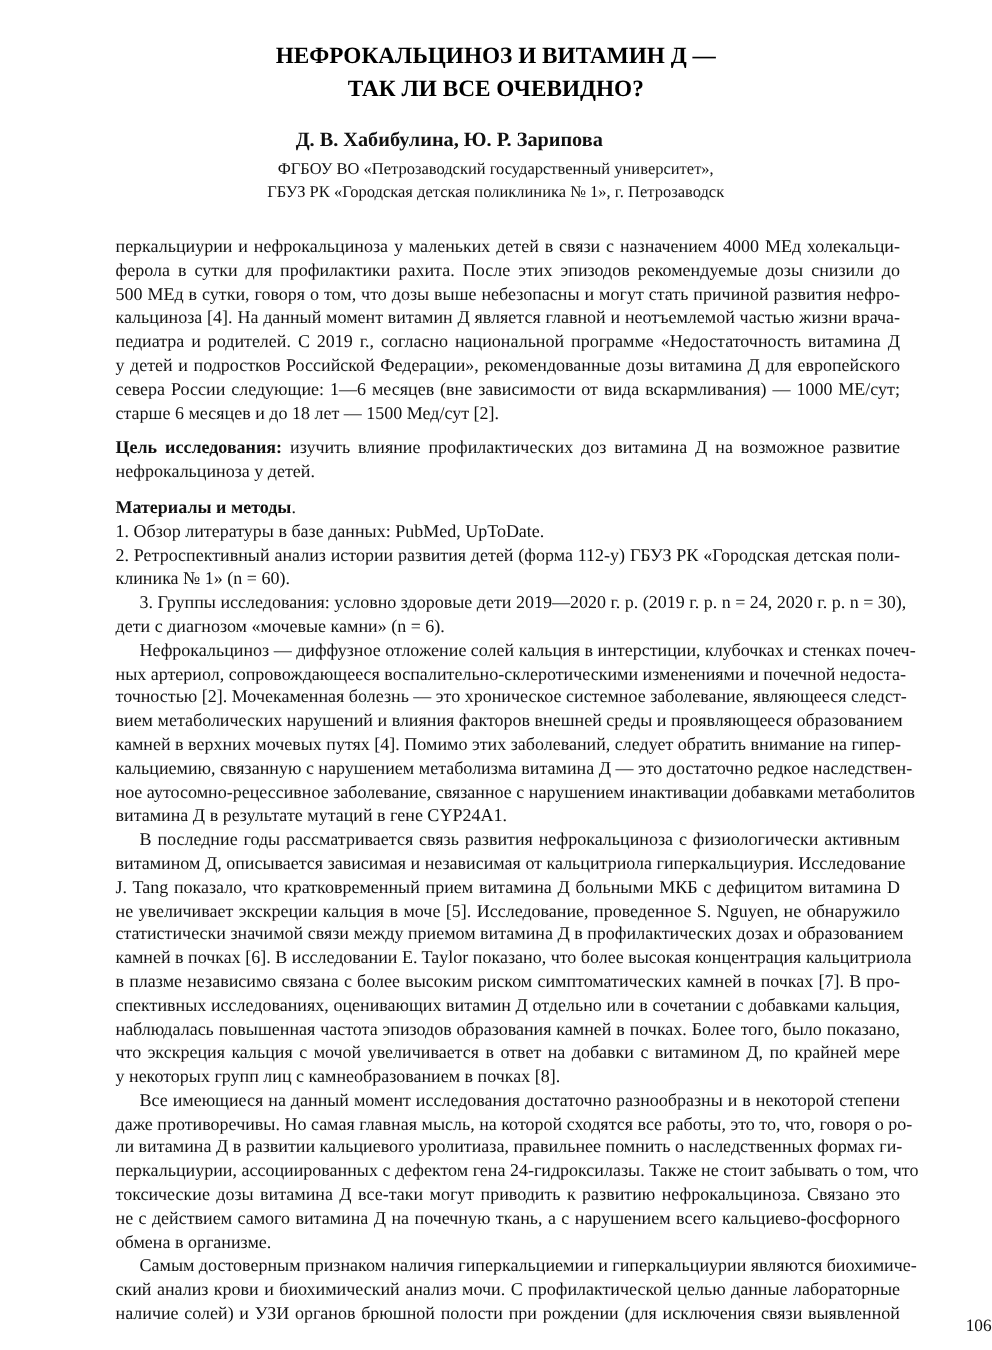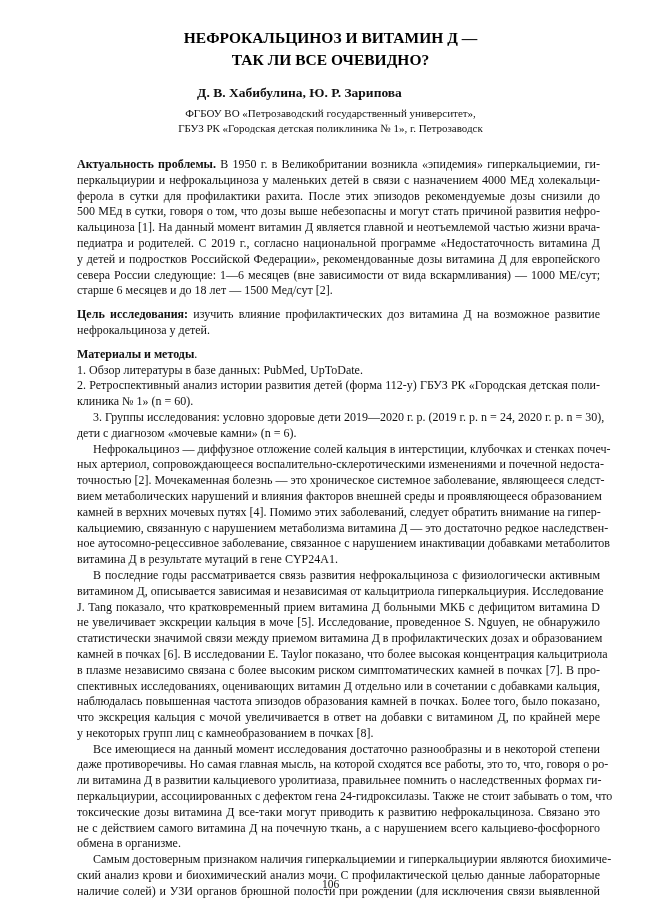--- a/index.html
+++ b/index.html
@@ -13,43 +13,42 @@
              font-weight: bold; font-size: 13.5px; line-height: 18px; }
   .affil { position: absolute; top: 106px; left: 0; width: 661px; text-align: center;
            font-size: 11px; line-height: 15px; }
   .body { position: absolute; left: 77px; top: 157px; width: 523px;
           font-size: 12px; line-height: 15.8px; text-align: justify; }
   .line { display: block; text-align: justify; text-align-last: justify; white-space: nowrap; height: 15.8px; overflow: visible; }
   .line.last { text-align-last: left; }
   .indent { padding-left: 16px; }
   .gap { height: 8px; }
   .bold { font-weight: bold; }
-  .pagenum { position: absolute; top: 878px; left: 0; width: 661px; text-align: center; font-size: 11.5px; }
+  .pagenum { position: absolute; top: 878px; left: 0; width: 661px; text-align: right; font-size: 11.5px; }
 </style>
 </head>
 <body>
 
 <div class="page">
   <div class="title">
     <div>НЕФРОКАЛЬЦИНОЗ И ВИТАМИН Д —</div>
     <div>ТАК ЛИ ВСЕ ОЧЕВИДНО?</div>
   </div>
   <div class="authors">Д. В. Хабибулина, Ю. Р. Зарипова</div>
   <div class="affil">
     <div>ФГБОУ ВО «Петрозаводский государственный университет»,</div>
     <div>ГБУЗ РК «Городская детская поликлиника № 1», г. Петрозаводск</div>
   </div>
 
   <div class="body">
     <div id="sec-relevance">
-        <span class="line"><span class="bold">Актуальность проблемы.</span><span> В 1950 г. в Великобритании возникла «эпидемия» гиперкальциемии, ги-</span></span>
         <span class="line"><span>перкальциурии и нефрокальциноза у маленьких детей в связи с назначением 4000 МЕд холекальци-</span></span>
         <span class="line"><span>ферола в сутки для профилактики рахита. После этих эпизодов рекомендуемые дозы снизили до</span></span>
         <span class="line"><span>500 МЕд в сутки, говоря о том, что дозы выше небезопасны и могут стать причиной развития нефро-</span></span>
-        <span class="line"><span>кальциноза [1]. На данный момент витамин Д является главной и неотъемлемой частью жизни врача-</span></span>
+        <span class="line"><span>кальциноза [4]. На данный момент витамин Д является главной и неотъемлемой частью жизни врача-</span></span>
         <span class="line"><span>педиатра и родителей. С 2019 г., согласно национальной программе «Недостаточность витамина Д</span></span>
         <span class="line"><span>у детей и подростков Российской Федерации», рекомендованные дозы витамина Д для европейского</span></span>
         <span class="line"><span>севера России следующие: 1—6 месяцев (вне зависимости от вида вскармливания) — 1000 МЕ/сут;</span></span>
         <span class="line last"><span>старше 6 месяцев и до 18 лет — 1500 Мед/сут [2].</span></span>
       </div>
     <div class="gap"></div>
     <div id="sec-aim">
         <span class="line"><span class="bold">Цель исследования:</span><span> изучить влияние профилактических доз витамина Д на возможное развитие</span></span>
         <span class="line last"><span>нефрокальциноза у детей.</span></span>
       </div>

